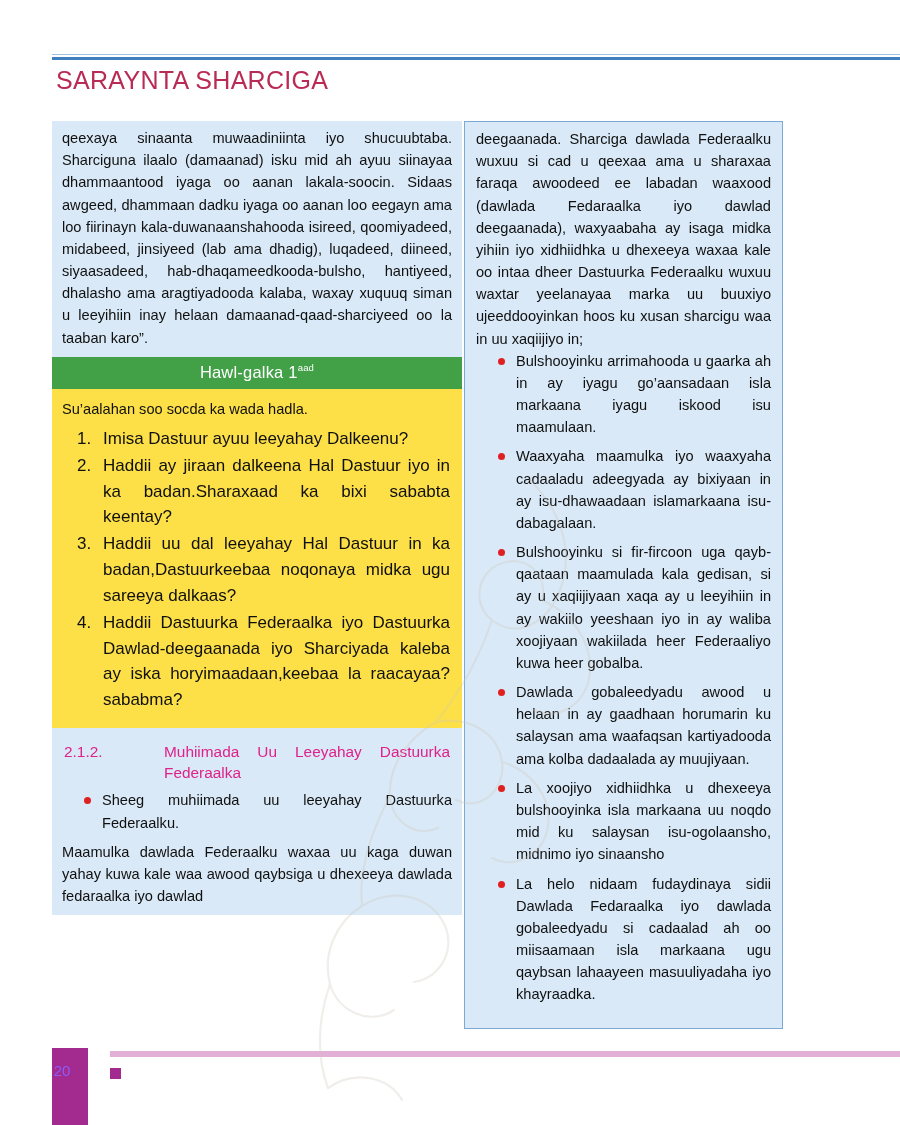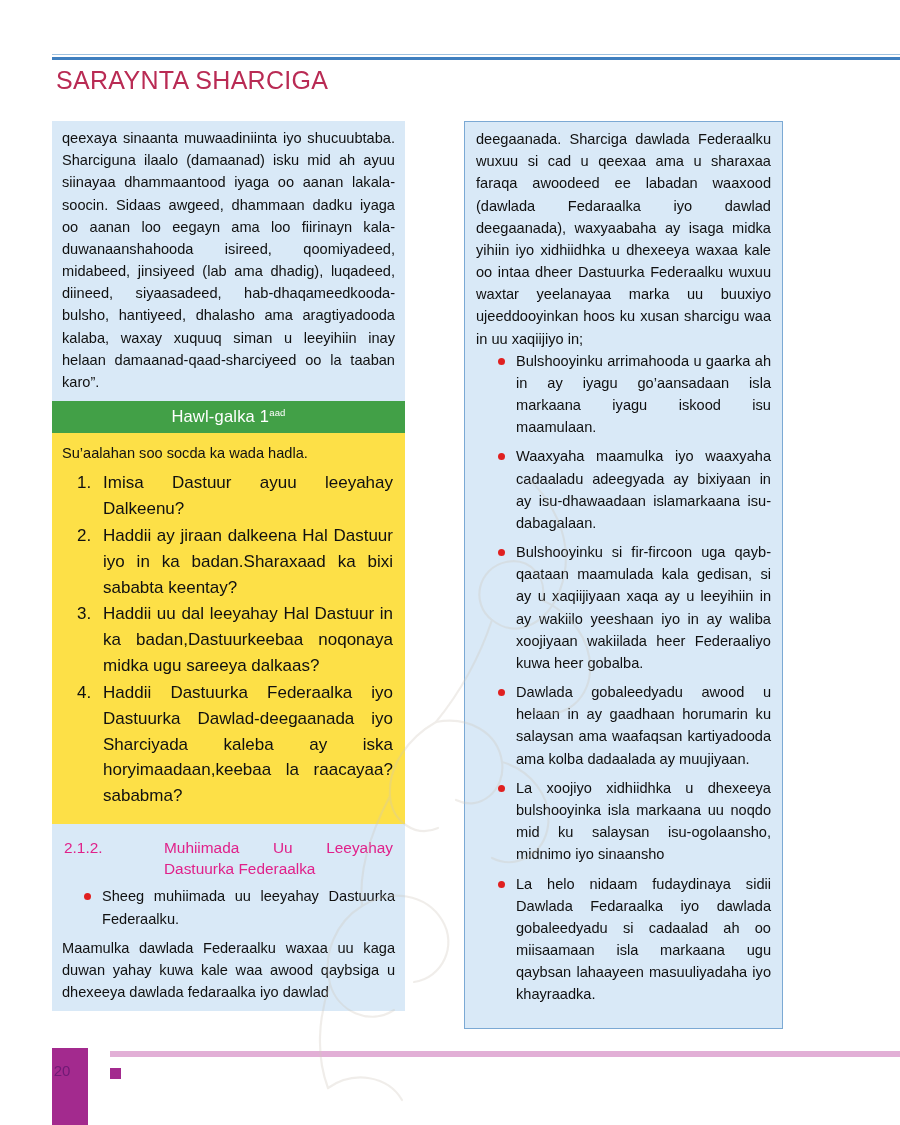--- a/index.html
+++ b/index.html
@@ -65,21 +65,21 @@
   }
 
   
   .col {
     position: absolute;
     top: 121px;
     box-sizing: border-box;
   }
   .col-left {
     left: 52px;
-    width: 353px;
+    width: 410px;
   }
   .col-right {
     left: 464px;
     width: 319px;
     background: #d9e9f7;
     border: 1px solid #7ba9d4;
     padding: 6px 11px 10px 11px;
     min-height: 908px;
   }
 
@@ -197,21 +197,21 @@
     width: 36px;
     height: 77px;
     background: #a32a8e;
   }
   .footer-pagenum {
     position: absolute;
     left: 52px;
     top: 1062px;
     width: 20px;
     text-align: center;
-    color: #701a75;
+    color: #8b5cf6;
     font-size: 15px;
   }
   .footer-bar {
     position: absolute;
     left: 110px;
     top: 1051px;
     width: 790px;
     height: 6px;
     background: #e2afd6;
   }

